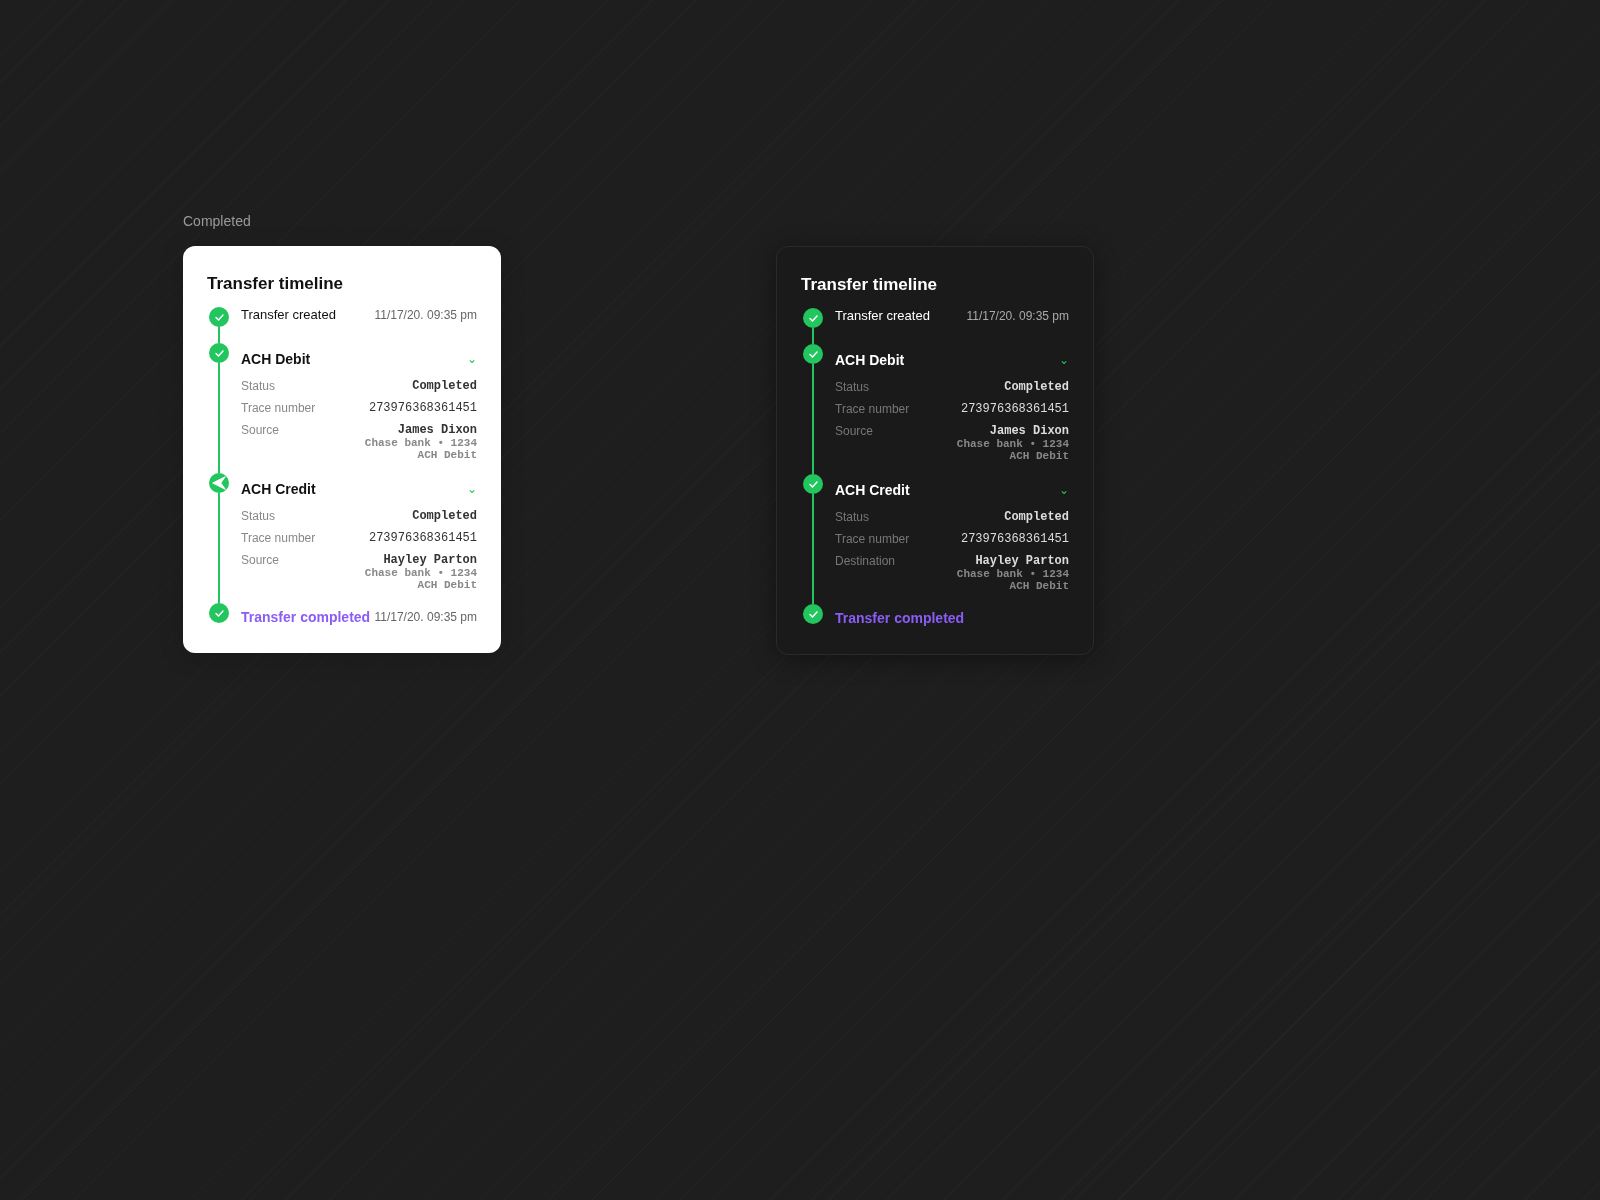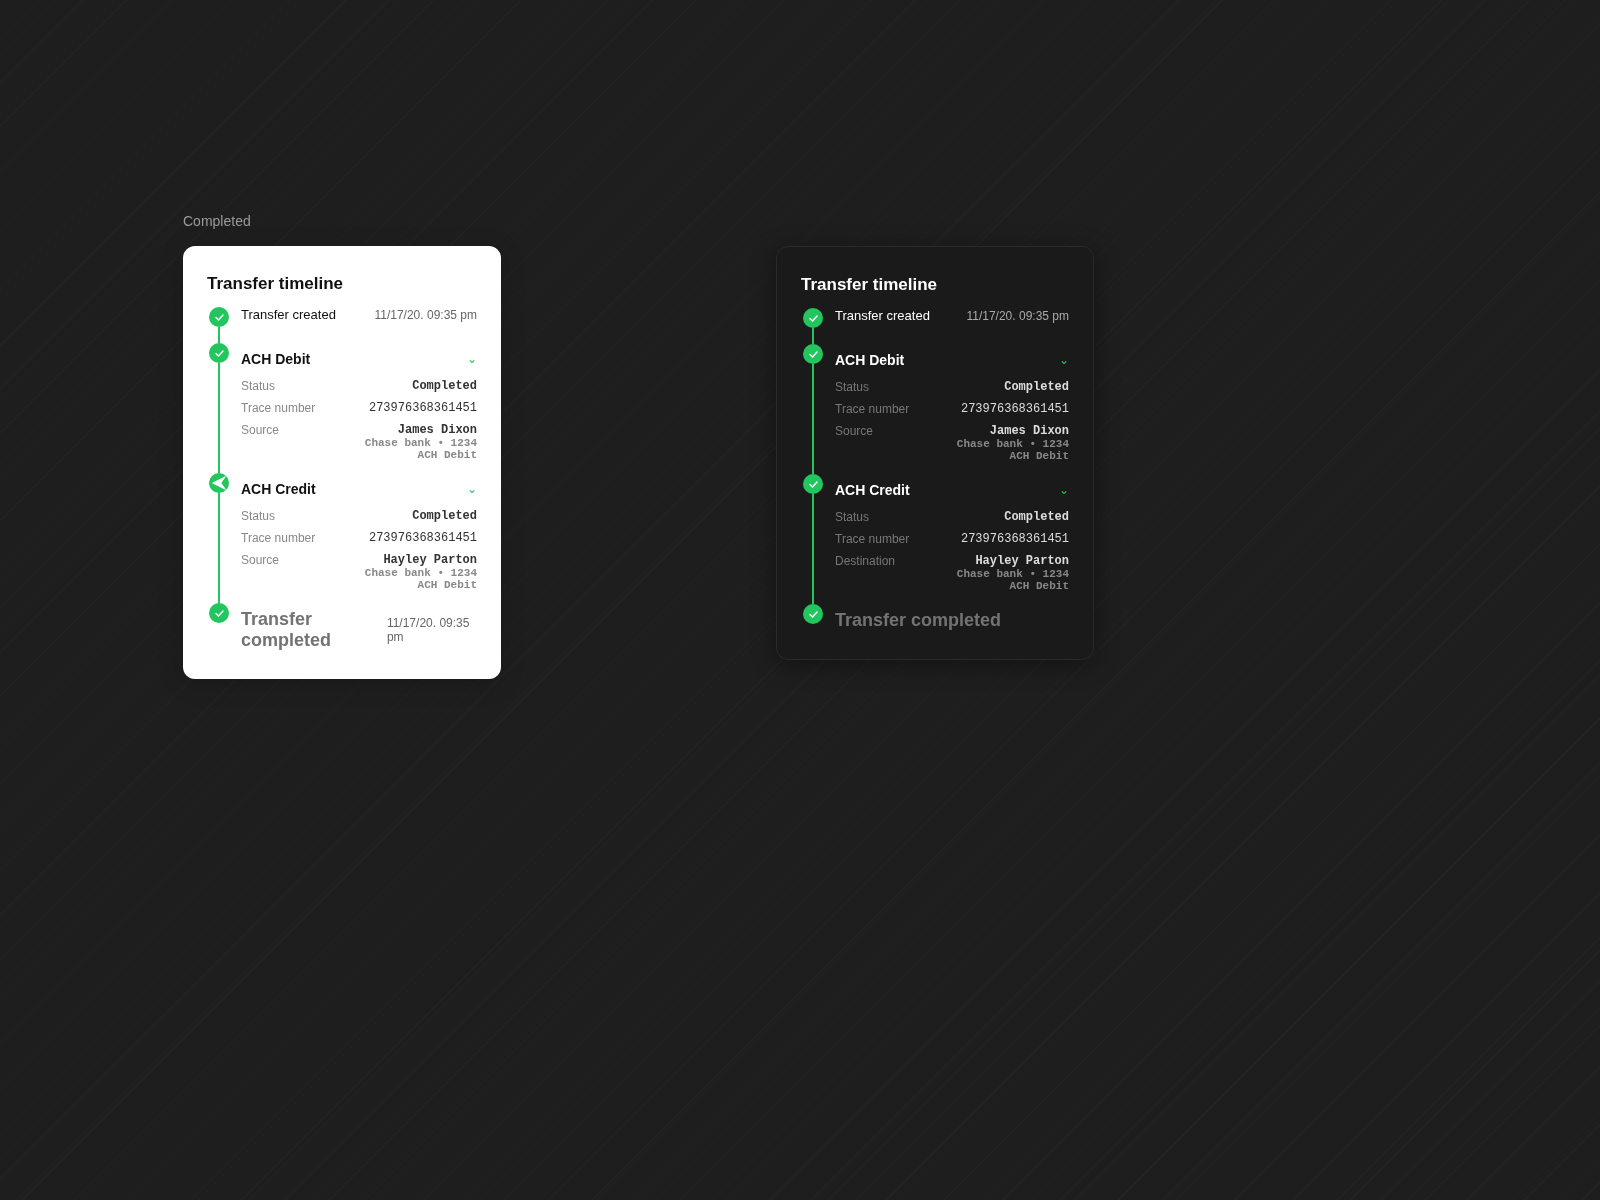--- a/index.html
+++ b/index.html
@@ -237,23 +237,23 @@
     }
 
     
     .completed-row {
       display: flex;
       align-items: center;
       margin-top: 6px;
     }
 
     .completed-label {
-      font-size: 18px;
+      font-size: 14px;
       font-weight: 600;
-      color: #737373;
+      color: #8b5cf6;
     }
 
     .completed-date {
       font-size: 12px;
       margin-left: auto;
     }
 
     .card-light .completed-date {
       color: #666;
     }

